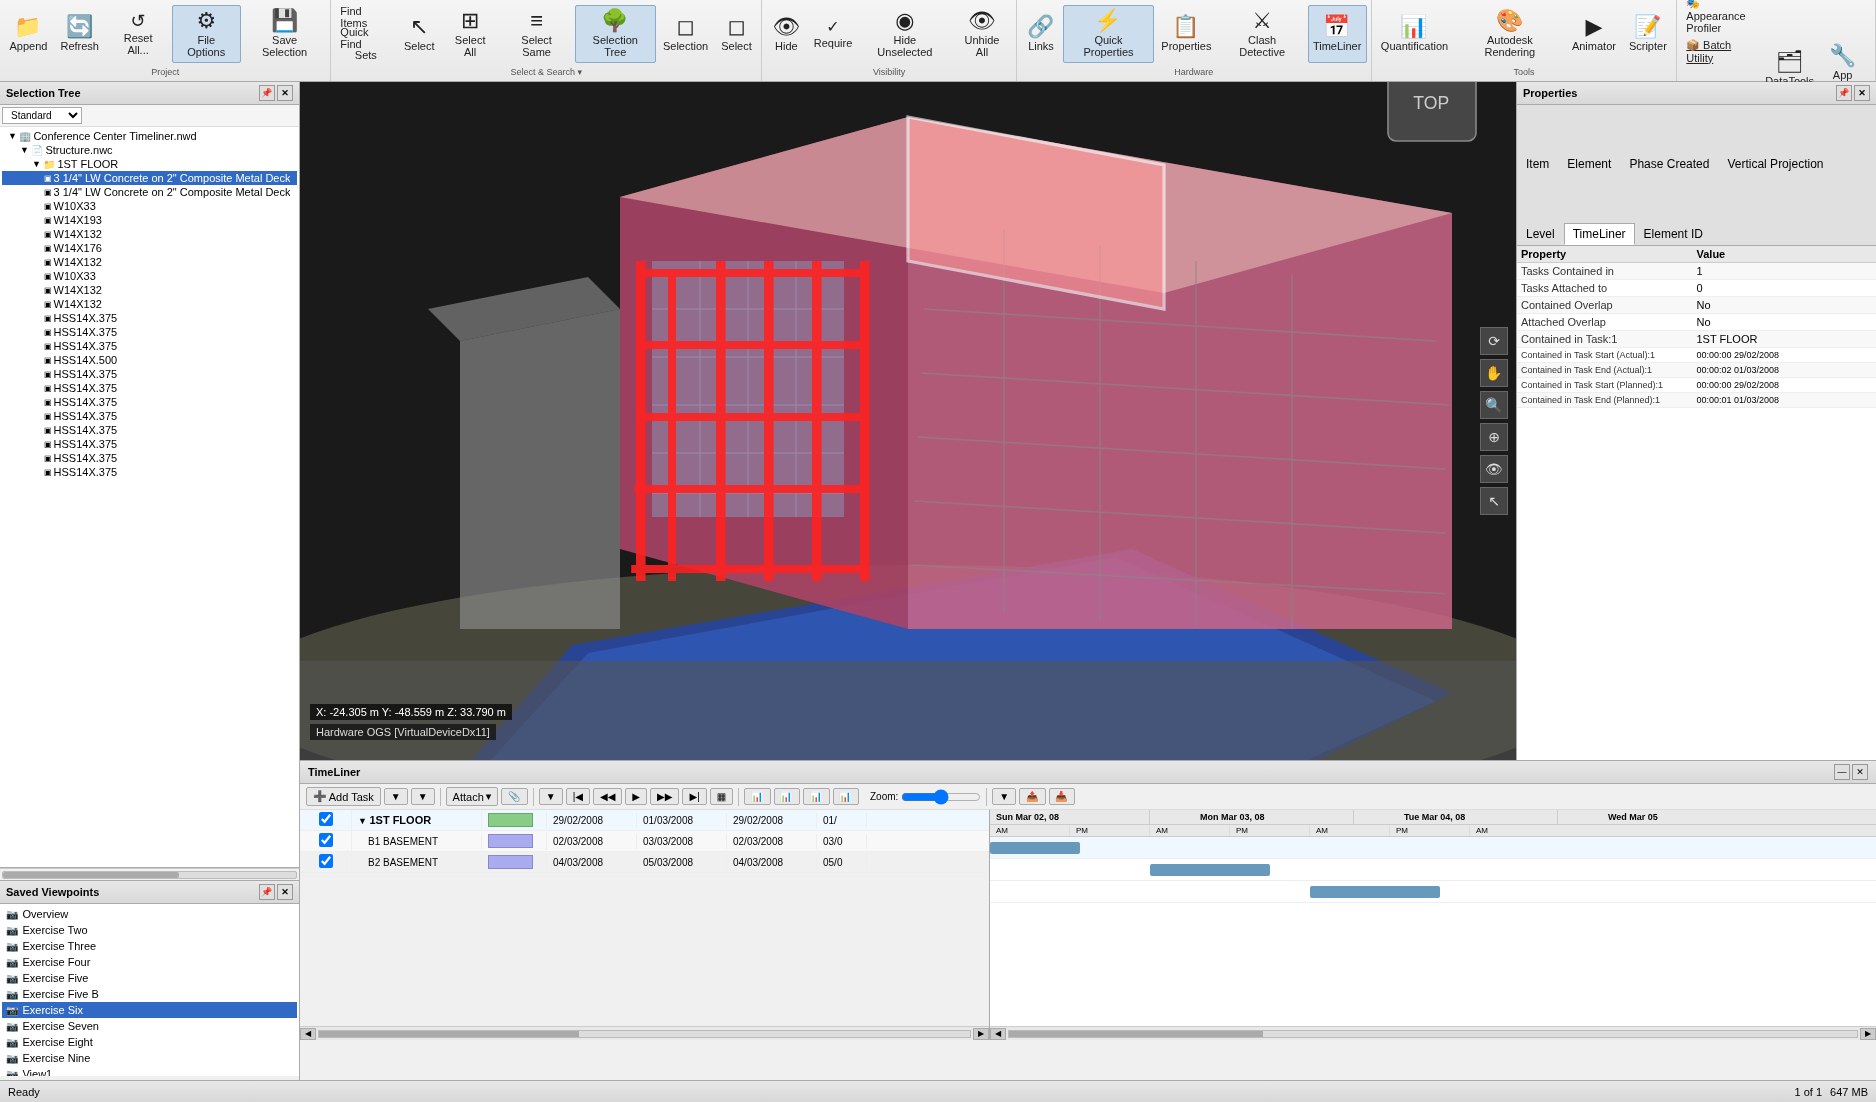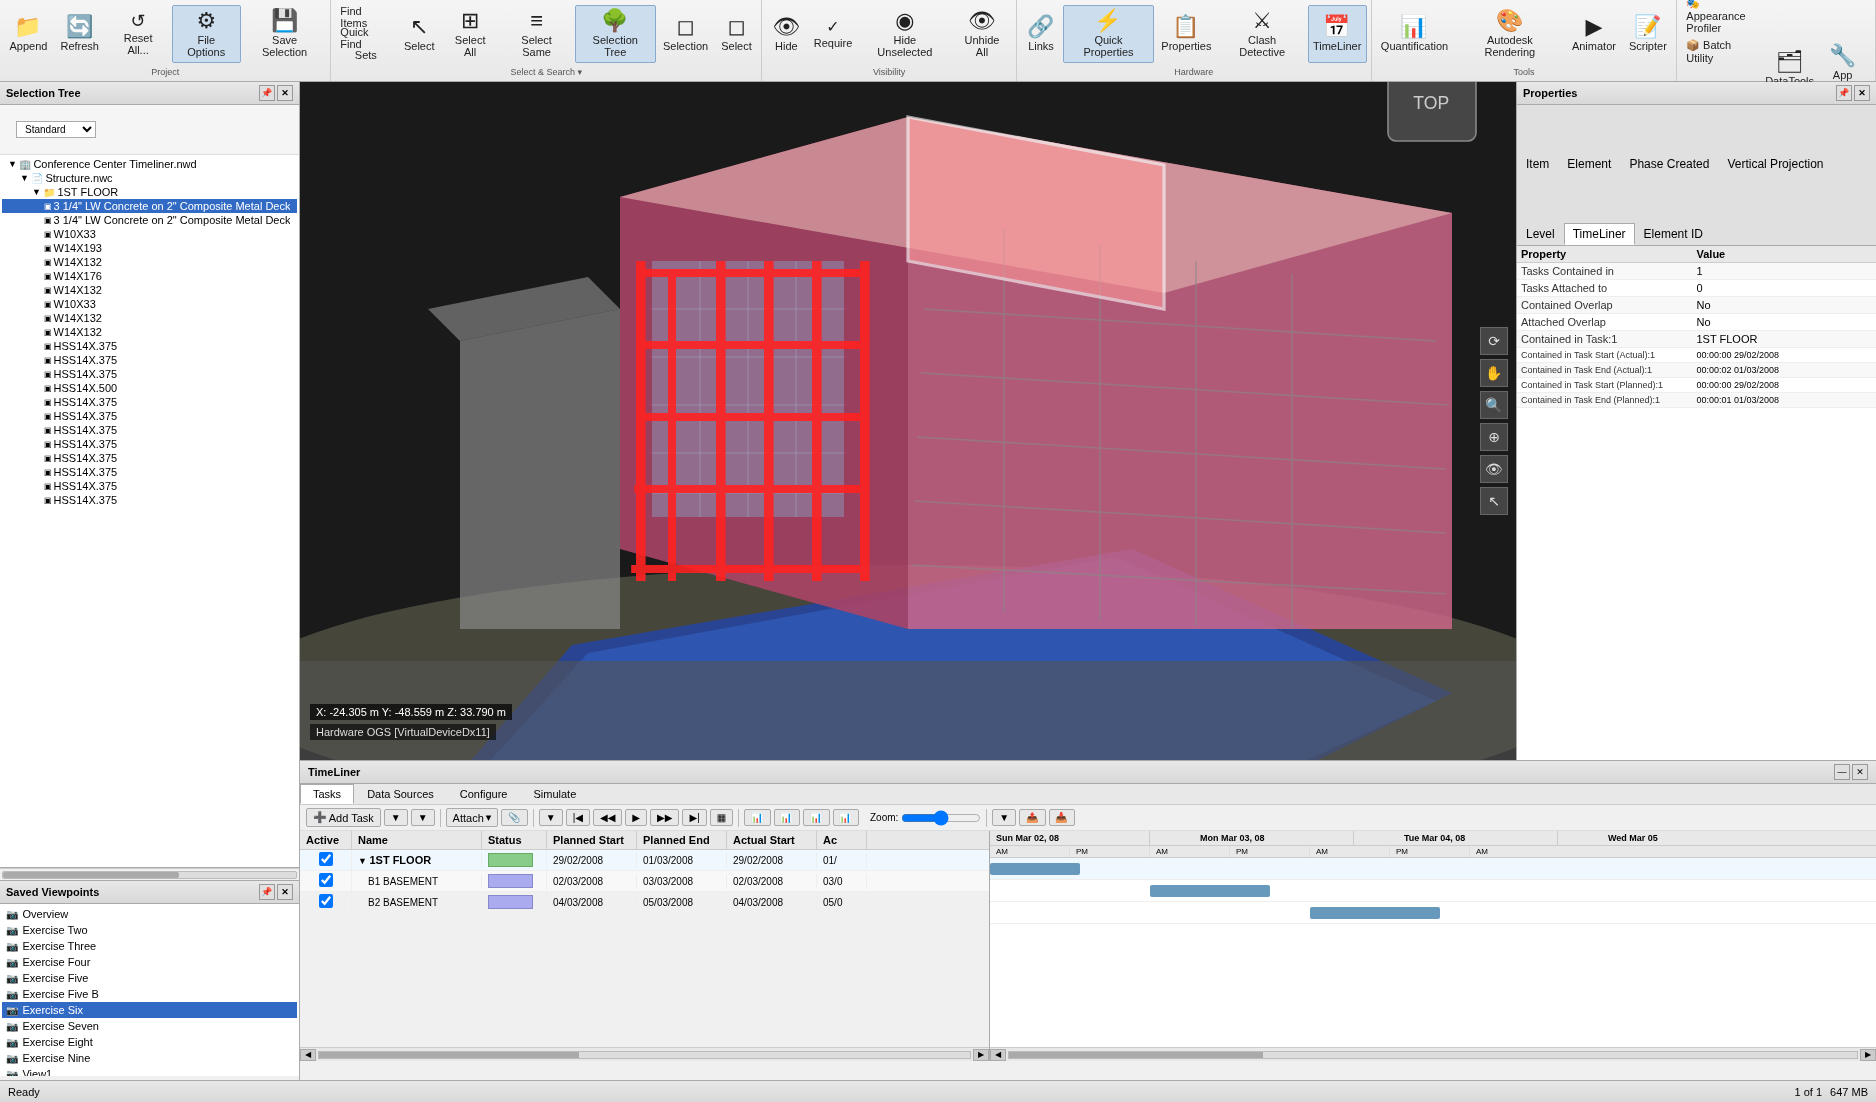--- a/index.html
+++ b/index.html
@@ -20,21 +20,21 @@
     .main-container { display: flex; height: calc(1102px - 82px - 22px); }
 
     
     .left-panel { width: 300px; display: flex; flex-direction: column; background: #f0f0f0; border-right: 1px solid #aaa; }
     .panel-header { background: linear-gradient(to bottom, #e8e8e8, #d8d8d8); border-bottom: 1px solid #aaa; padding: 3px 6px; display: flex; align-items: center; justify-content: space-between; font-weight: bold; font-size: 11px; }
     .panel-controls { display: flex; gap: 2px; }
     .panel-btn { width: 16px; height: 16px; background: #e0e0e0; border: 1px solid #999; cursor: pointer; display: flex; align-items: center; justify-content: center; font-size: 9px; }
 
     
     .tree-panel { flex: 1; overflow-y: auto; background: white; border-bottom: 1px solid #aaa; }
-    .tree-toolbar { background: #f5f5f5; border-bottom: 1px solid #ddd; padding: 16px; display: flex; align-items: center; gap: 4px; }
+    .tree-toolbar { background: #f5f5f5; border-bottom: 1px solid #ddd; padding: 2px; display: flex; align-items: center; gap: 4px; }
     .tree-select { font-size: 10px; border: 1px solid #aaa; background: white; padding: 1px 4px; width: 80px; }
     .tree-content { padding: 2px; }
     .tree-item { padding: 1px 0; cursor: pointer; display: flex; align-items: center; gap: 2px; white-space: nowrap; overflow: hidden; }
     .tree-item.selected { background: #316ac5; color: white; }
     .tree-indent { width: 12px; flex-shrink: 0; }
     .tree-icon { font-size: 10px; flex-shrink: 0; }
     .tree-label { font-size: 11px; overflow: hidden; text-overflow: ellipsis; }
 
     
     .viewpoints-panel { height: 200px; border-top: 1px solid #aaa; }
@@ -228,21 +228,21 @@
     </div>
     <div class="ribbon-group-label">Tools</div>
   </div>
 
   <div class="ribbon-group" style="flex:1">
     <div class="ribbon-buttons">
       <div class="ribbon-col" style="gap:12px">
         <div class="ribbon-btn-small" style="height:26px; font-size:10px;">
           <span>🎭 <span>Appearance Profiler</span></span>
         </div>
-        <div class="ribbon-btn-small" style="height:22px; font-size:10px;">
+        <div class="ribbon-btn-small" style="height:22px; font-size:10px;text-decoration:underline;">
           <span>📦 <span>Batch Utility</span></span>
         </div>
         <div class="ribbon-btn-small" style="height:18px; font-size:10px;margin-top:44px;">
           <span>⚖ <span>Compare</span></span>
         </div>
       </div>
       <div class="ribbon-btn">
         <span class="icon">🗂</span>
         <span>DataTools</span>
       </div>
@@ -624,26 +624,20 @@
 
     </div>
 
     <div class="timeliner-panel">
       <div class="timeliner-header">
         <span style="font-weight:bold">TimeLiner</span>
         <div class="panel-controls">
           <div class="panel-btn">—</div>
           <div class="panel-btn">✕</div>
         </div>
-      </div>
-      <div class="timeliner-tabs">
-        <div class="timeliner-tab active">Tasks</div>
-        <div class="timeliner-tab">Data Sources</div>
-        <div class="timeliner-tab">Configure</div>
-        <div class="timeliner-tab">Simulate</div>
       </div>
       <div class="timeliner-toolbar">
         <div class="tl-btn">
           <span>➕</span>
           <span>Add Task</span>
         </div>
         <div class="tl-btn">▼</div>
         <div class="tl-btn">▼</div>
         <div class="tl-separator"></div>
         <div class="tl-btn">
@@ -669,29 +663,20 @@
         <div class="tl-separator"></div>
         <div class="tl-btn">▼</div>
         <div class="tl-btn">📤</div>
         <div class="tl-btn">📥</div>
       </div>
 
       <div style="display:flex; flex:1; overflow:hidden; height:calc(320px - 28px - 26px - 36px);">
 
         <div style="width:690px; overflow:hidden; border-right:1px solid #aaa; display:flex; flex-direction:column;">
 
-          <div class="tl-table-header" style="display:flex; font-size:10px; font-weight:bold; background:#e8e8e8; border-bottom:1px solid #ccc;">
-            <div class="tl-th" style="width:52px">Active</div>
-            <div class="tl-th" style="width:130px">Name</div>
-            <div class="tl-th" style="width:65px">Status</div>
-            <div class="tl-th" style="width:90px">Planned Start</div>
-            <div class="tl-th" style="width:90px">Planned End</div>
-            <div class="tl-th" style="width:90px">Actual Start</div>
-            <div class="tl-th" style="width:50px">Ac</div>
-          </div>
 
           <div style="overflow-y:auto; flex:1;">
             <div class="tl-row" style="background:#f0f8ff;">
               <div class="tl-cell" style="width:52px; text-align:center;">
                 <input type="checkbox" checked="" style="width: 14px; height: 14px;">
               </div>
               <div class="tl-cell" style="width:130px; font-weight:bold;">
                 <span style="font-size:9px">▼ </span><span>1ST FLOOR</span>
               </div>
               <div class="tl-cell" style="width:65px;">

